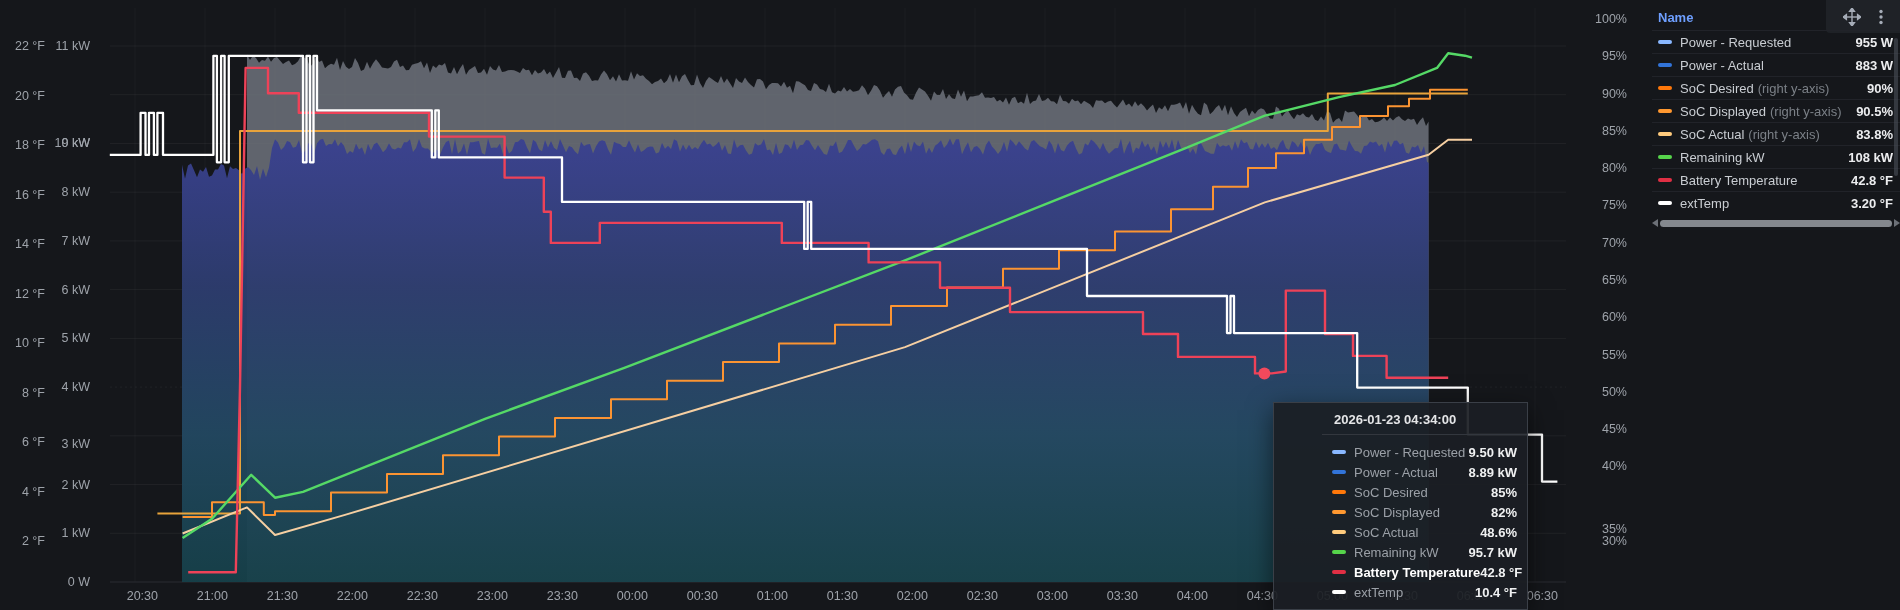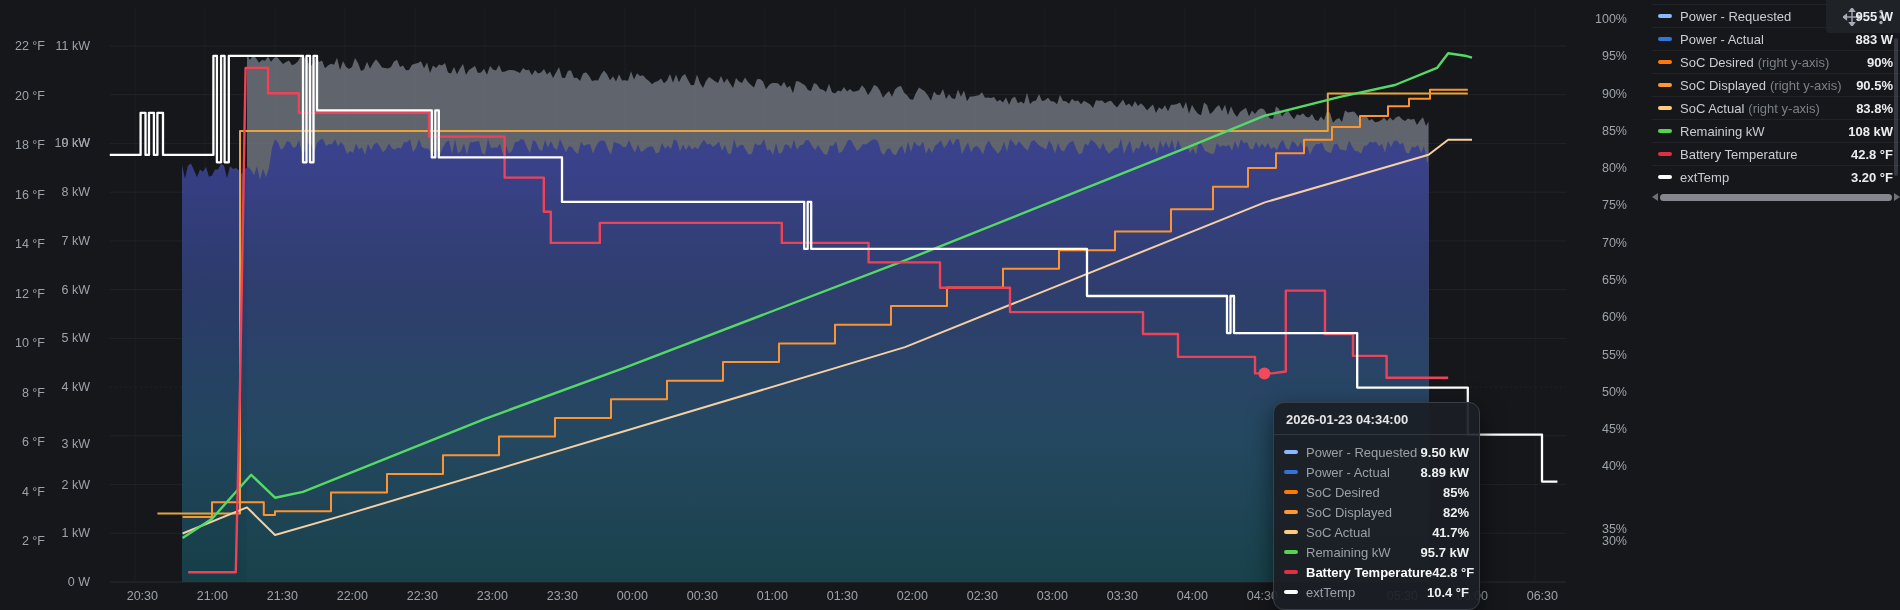--- a/index.html
+++ b/index.html
@@ -26,22 +26,22 @@
   .scroll-left{border-width:4px 6px 4px 0;border-color:transparent #6C7077 transparent transparent;margin-right:2px;}
   .scroll-right{border-width:4px 0 4px 6px;border-color:transparent transparent transparent #6C7077;margin-left:2px;}
   .scroll-track{flex:1;height:7px;background:#84888E;border-radius:4px;}
   .v-scroll{position:absolute;left:1894px;top:38px;width:4px;height:138px;background:#4E545C;border-radius:2px;opacity:.55;}
   
   .toolbar{position:absolute;left:1826px;top:0;width:74px;height:33px;background:#1F2227;
            border-radius:0 0 0 4px;display:flex;align-items:center;justify-content:space-evenly;}
   .toolbar svg{display:block;cursor:pointer;}
   
   .tooltip{position:absolute;left:1273px;top:402px;width:205px;height:206px;
-           background:rgba(27,30,36,0.93);border:1px solid #3A3F47;border-radius:11px;
-           box-shadow:0 8px 24px rgba(0,0,0,0.55);color:#D8DADC;font-size:13px;z-index:5;}
+           background:rgba(27,30,36,0.93);border:1px solid #3A3F47;border-radius:0;
+           box-shadow:0 8px 24px rgba(0,0,0,0.55);color:#D8DADC;font-size:13px;z-index:5;padding-left:48px;}
   .tt-title{padding:9px 12px 7px 12px;font-weight:600;color:#E4E5E7;border-bottom:1px solid #33373E;}
   .tt-rows{padding:7px 10px 6px 10px;}
   .tt-row{display:flex;align-items:center;height:20px;}
   .tt-label{color:#9BA0A7;white-space:nowrap;}
   .tt-label.bold{color:#FFFFFF;font-weight:700;}
   .tt-val{margin-left:auto;color:#EFF0F1;font-weight:600;white-space:nowrap;}
 </style>
 </head>
 <body>
 
@@ -176,20 +176,21 @@
     <svg width="4" height="16" viewBox="0 0 4 16">
       <g fill="#A6ADB8">
         <circle cx="2" cy="2.5" r="1.7"></circle>
           <circle cx="2" cy="8" r="1.7"></circle>
           <circle cx="2" cy="13.5" r="1.7"></circle>
       </g>
     </svg>
   </div>
 
   <div class="legend">
+    <div class="legend-header">Name</div>
     <div id="legend-rows">
         <div class="legend-row">
           <span class="swatch" style="background: rgb(138, 184, 255);"></span>
           <span class="lg-name">Power - Requested</span>
           <span class="lg-val">955 W</span>
         </div>
         <div class="legend-row">
           <span class="swatch" style="background: rgb(50, 116, 217);"></span>
           <span class="lg-name">Power - Actual</span>
           <span class="lg-val">883 W</span>
@@ -255,21 +256,21 @@
           <span class="tt-val">85%</span>
         </div>
         <div class="tt-row">
           <span class="swatch" style="background: rgb(255, 152, 48);"></span>
           <span class="tt-label">SoC Displayed</span>
           <span class="tt-val">82%</span>
         </div>
         <div class="tt-row">
           <span class="swatch" style="background: rgb(255, 203, 125);"></span>
           <span class="tt-label">SoC Actual</span>
-          <span class="tt-val">41.7%</span>
+          <span class="tt-val">48.6%</span>
         </div>
         <div class="tt-row">
           <span class="swatch" style="background: rgb(86, 212, 75);"></span>
           <span class="tt-label">Remaining kW</span>
           <span class="tt-val">95.7 kW</span>
         </div>
         <div class="tt-row">
           <span class="swatch" style="background: rgb(224, 47, 68);"></span>
           <span class="tt-label bold">Battery Temperature</span>
           <span class="tt-val">42.8 °F</span>

